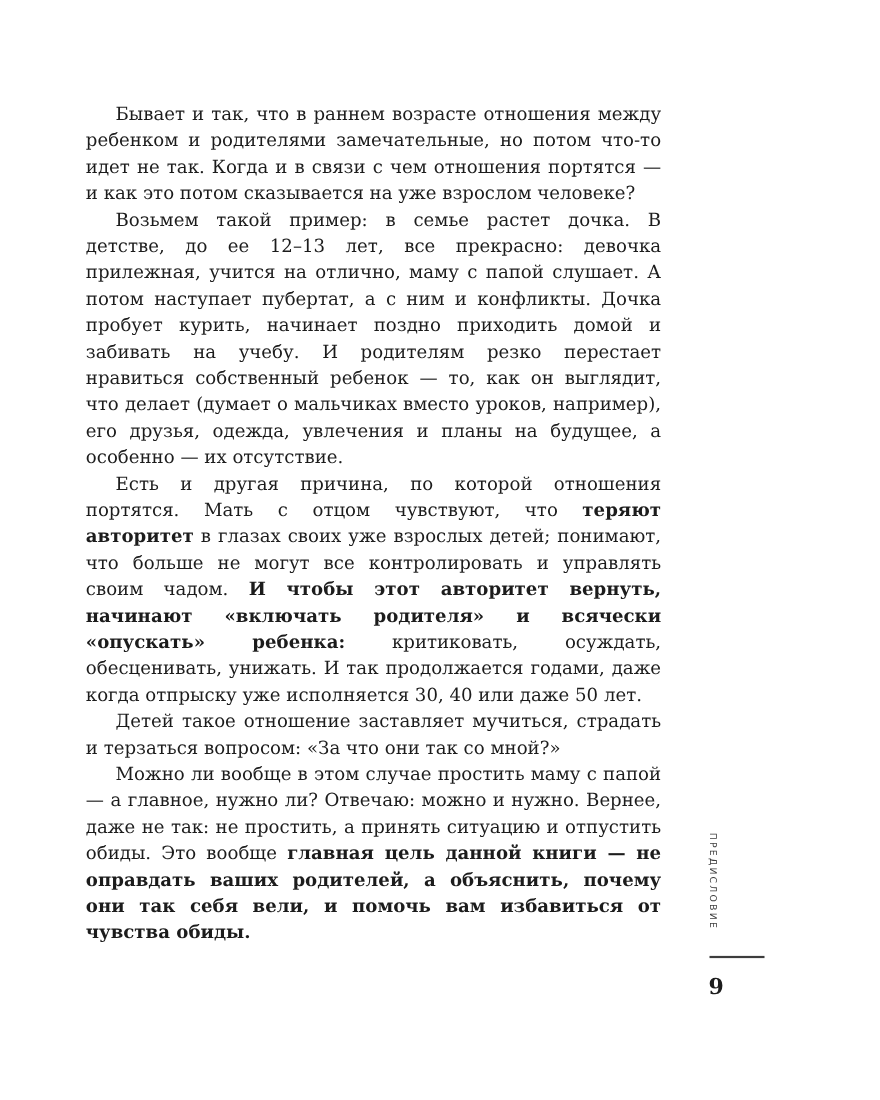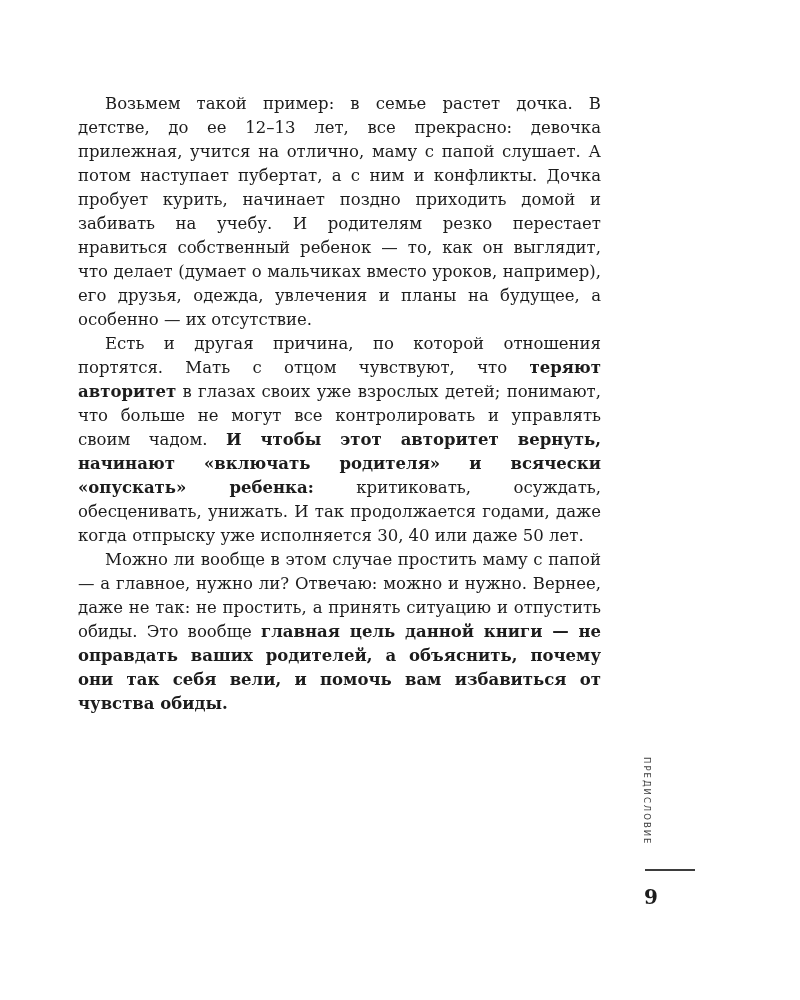--- a/index.html
+++ b/index.html
@@ -65,22 +65,24 @@
     font-size: 20px;
     font-weight: bold;
     color: var(--text-color, #111111);
   }
 </style>
 </head>
 <body>
 
 <div class="page">
   <main class="text-block">
+      <p>Бывает и так, что в раннем возрасте отношения между ребенком и родителями замечательные, но потом что-то идет не так. Когда и в связи с чем отношения портятся — и как это потом сказывается на уже взрослом человеке?</p>
       <p>Возьмем такой пример: в семье растет дочка. В детстве, до ее 12–13 лет, все прекрасно: девочка прилежная, учится на отлично, маму с папой слушает. А потом наступает пубер­тат, а с ним и конфликты. Дочка пробует курить, начинает поздно приходить домой и забивать на учебу. И родителям резко перестает нравиться собственный ребенок — то, как он выглядит, что делает (думает о мальчиках вместо уроков, например), его друзья, одежда, увлечения и планы на будущее, а особенно — их отсутствие.</p>
       <p>Есть и другая причина, по которой отношения портятся. Мать с отцом чувствуют, что <strong>теряют авторитет</strong> в глазах своих уже взрослых детей; понимают, что больше не могут все контролировать и управлять своим чадом. <strong>И чтобы этот авторитет вернуть, начинают «включать ро­дителя» и всячески «опускать» ребенка:</strong> критиковать, осуждать, обесценивать, унижать. И так продолжается го­дами, даже когда отпрыску уже исполняется 30, 40 или даже 50 лет.</p>
+      <p>Детей такое отношение заставляет мучиться, страдать и терзаться вопросом: «За что они так со мной?»</p>
       <p>Можно ли вообще в этом случае простить маму с папой — а главное, нужно ли? Отвечаю: можно и нужно. Вернее, даже не так: не простить, а принять ситуацию и отпустить обиды. Это вообще <strong>главная цель данной книги — не оправ­дать ваших родителей, а объяснить, почему они так себя вели, и помочь вам избавиться от чувства обиды.</strong></p>
     </main>
 
   <aside>
     <div class="sidebar-label">ПРЕДИСЛОВИЕ</div>
     <div class="sidebar-rule"></div>
     <div class="page-number">9</div>
   </aside>
 </div>
 

